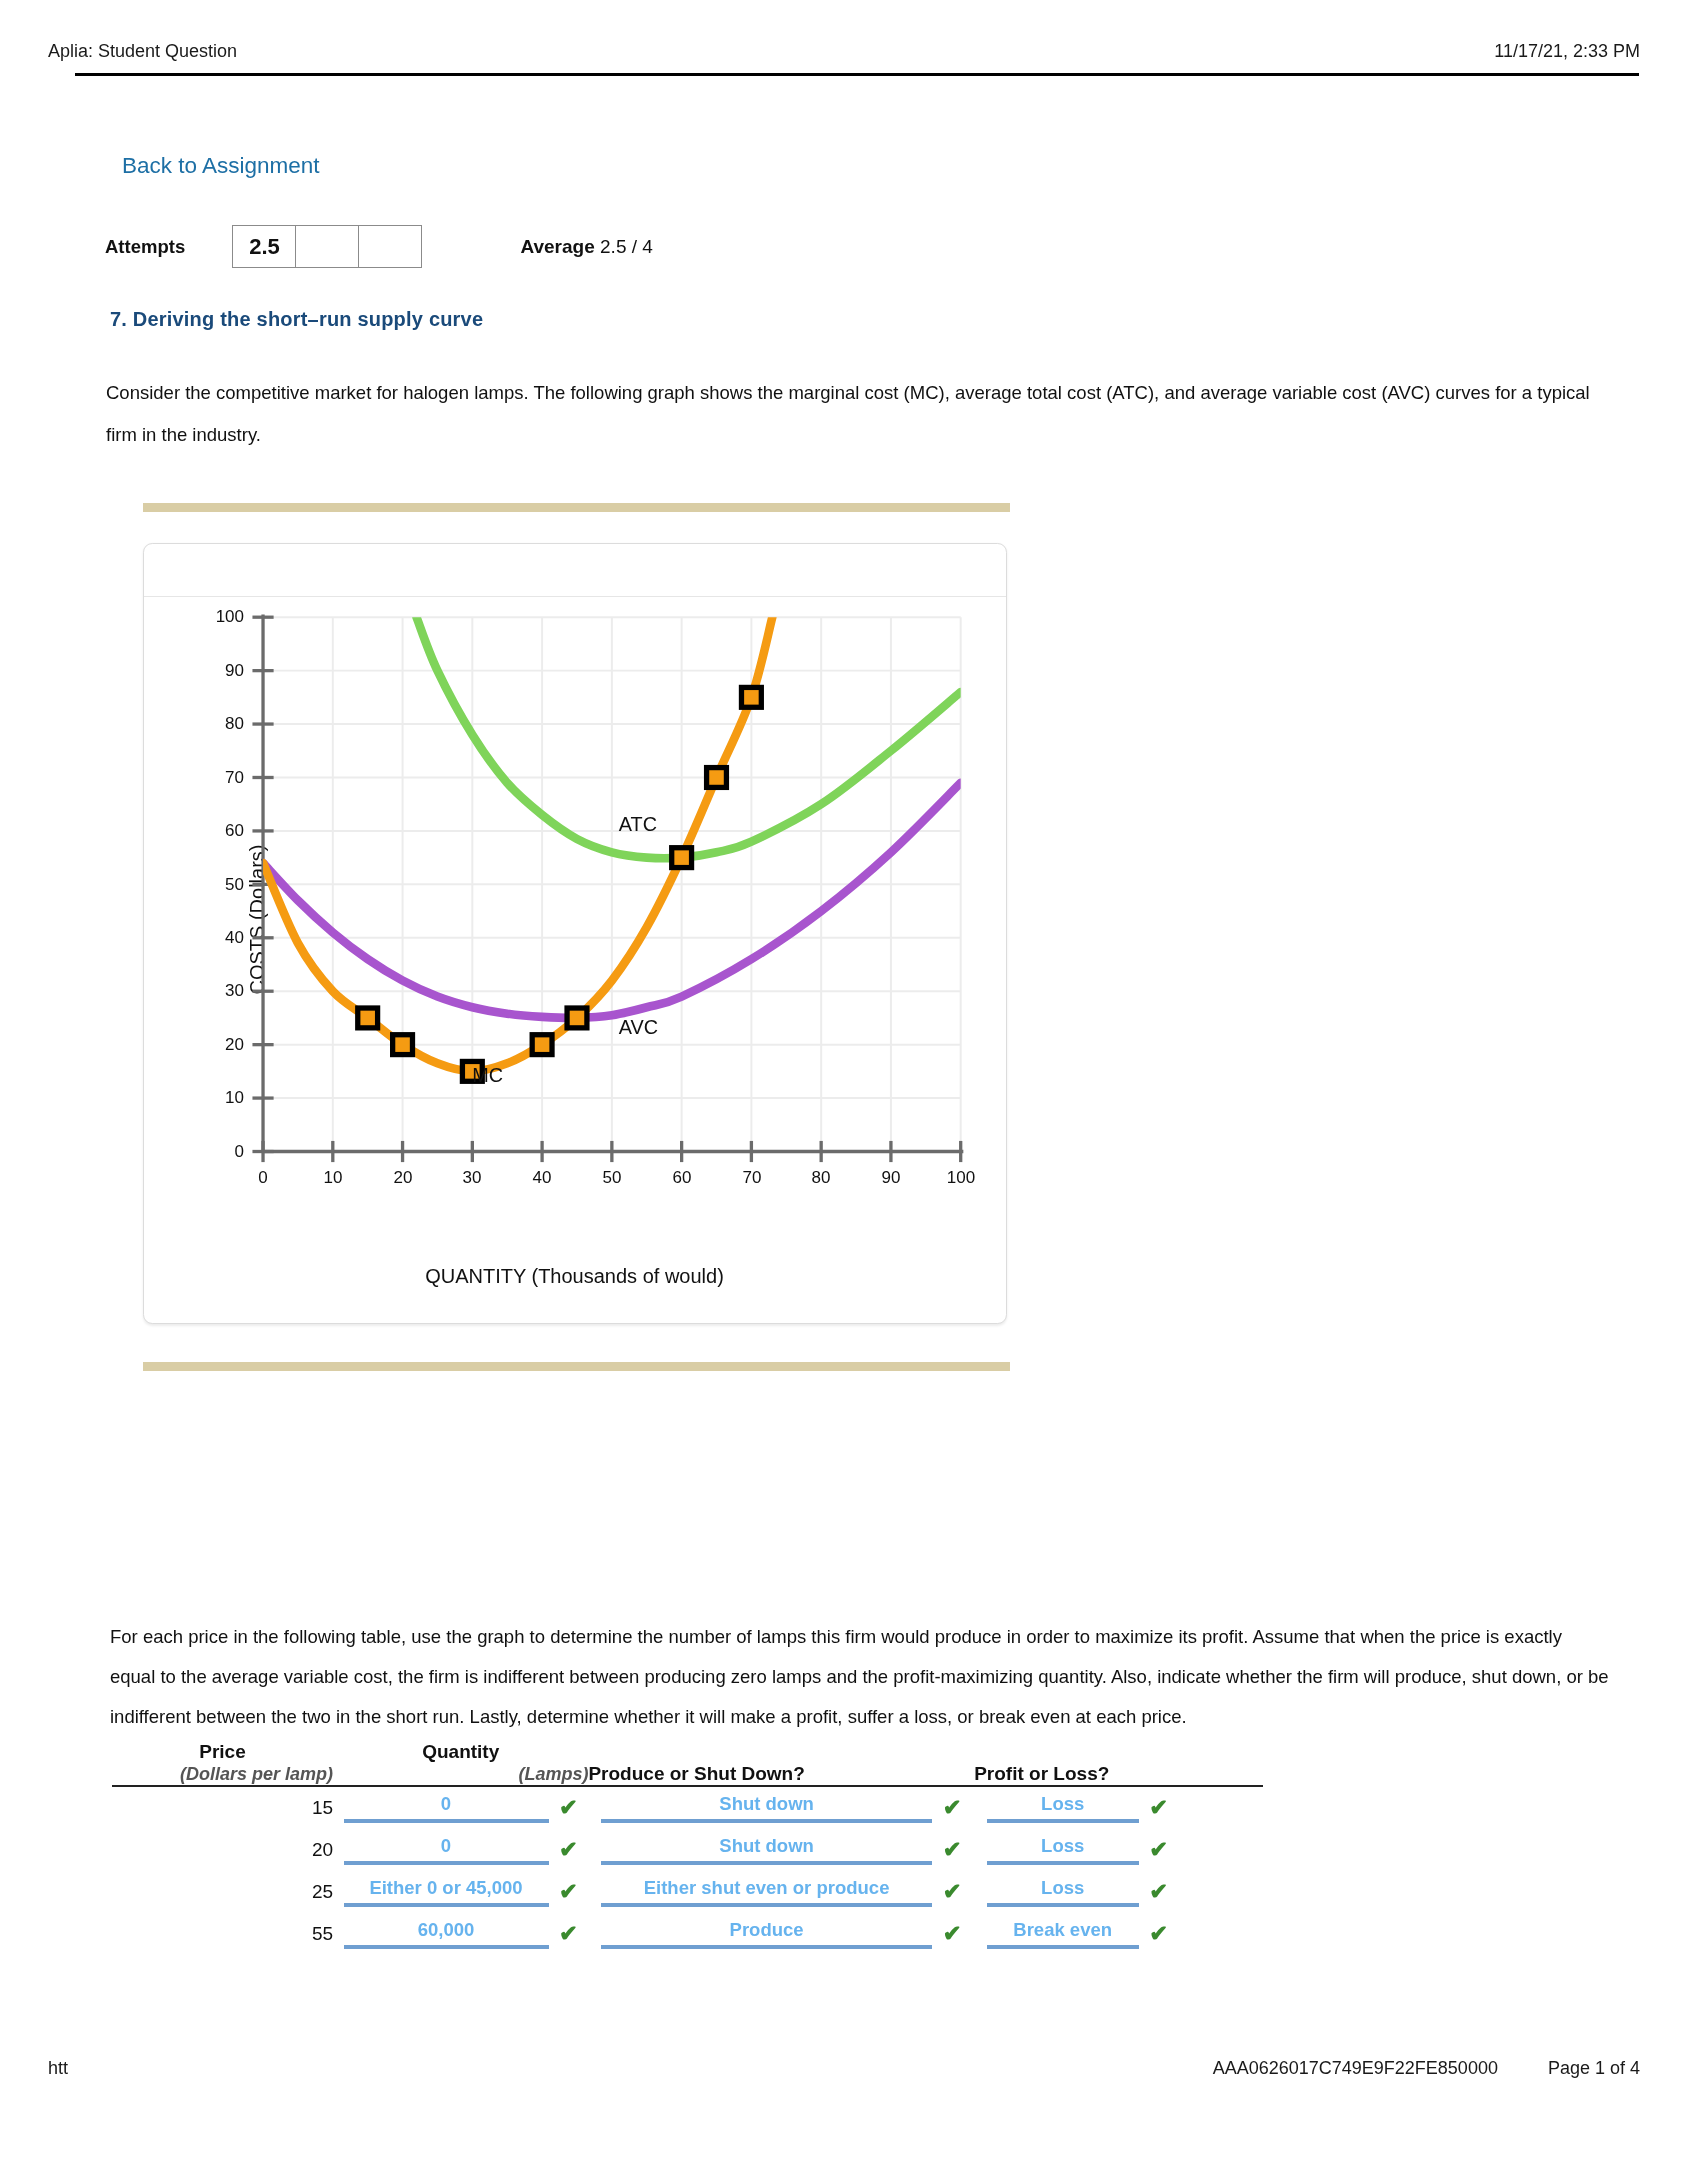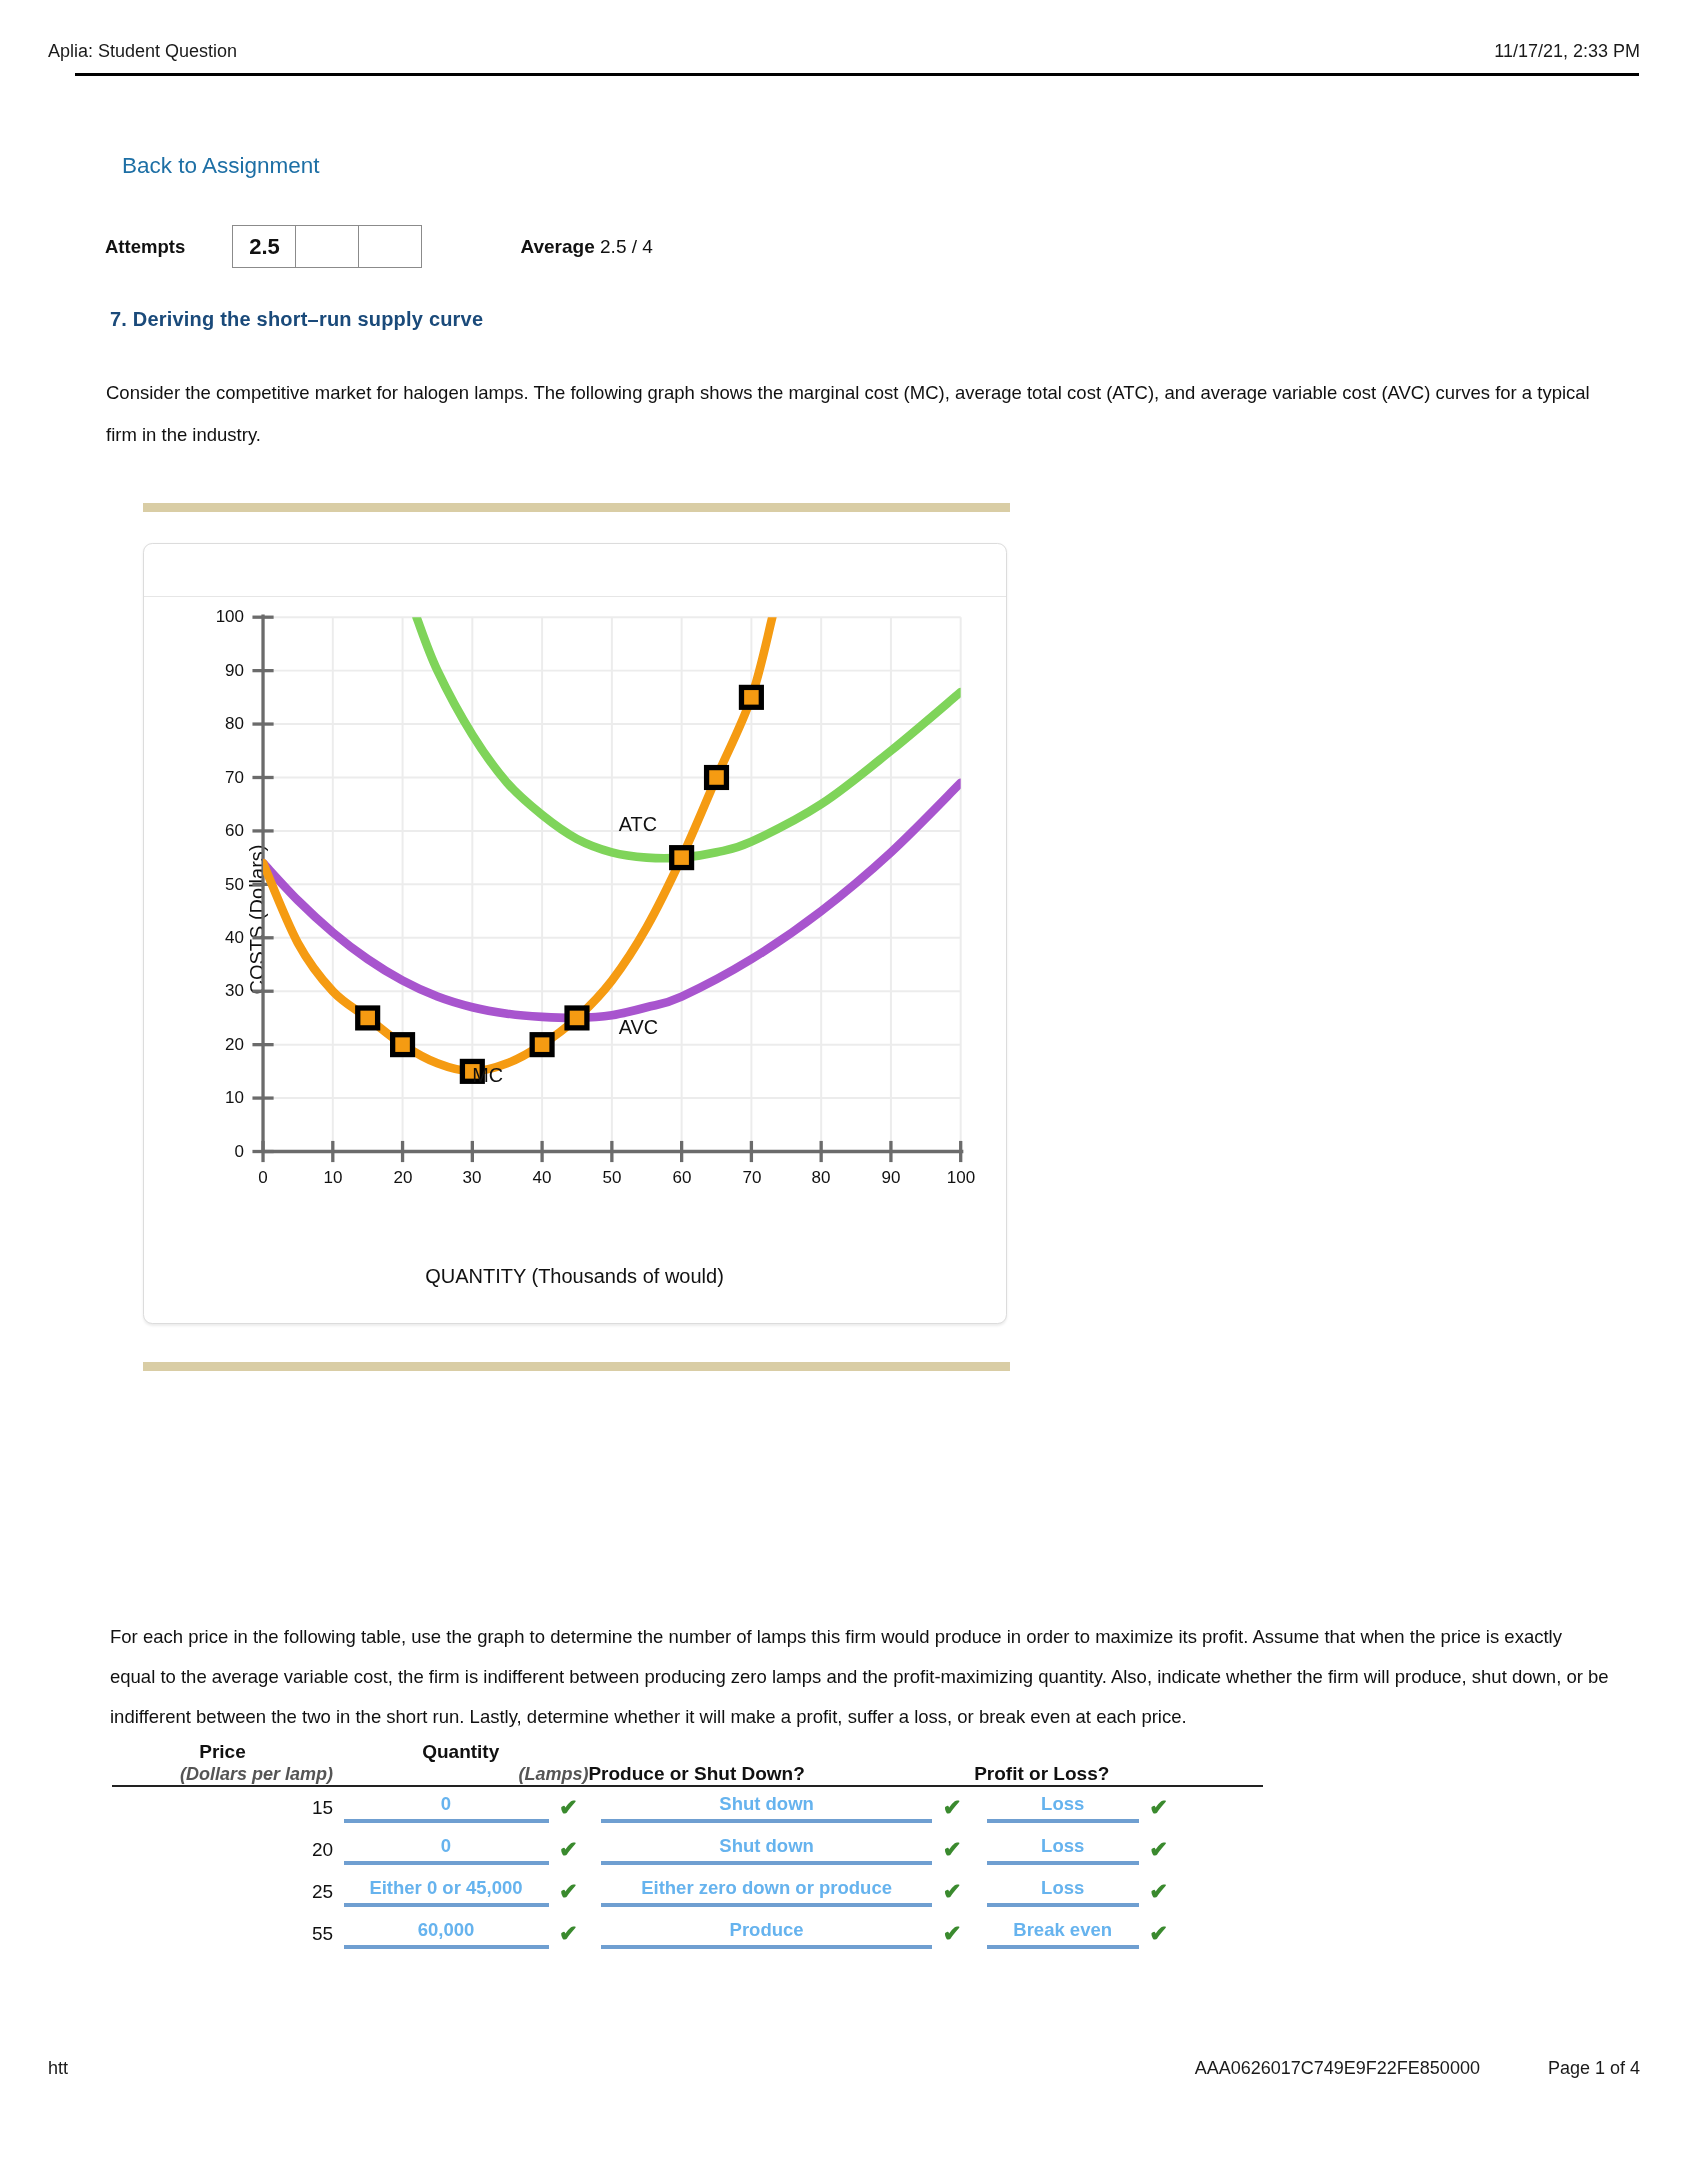--- a/index.html
+++ b/index.html
@@ -147,21 +147,21 @@
     color:#3a8a2e; font-size:22.5px; font-weight:bold;
     margin-left:10.6px; line-height:1;
   }
 
   
   #footer {
     position:absolute; left:48px; top:2058px; width:1592px;
     display:flex; justify-content:space-between; align-items:baseline;
     font-size:18px; color:#1a1a1a;
   }
-  #footer-right { display:flex; gap:68px; }
+  #footer-right { display:flex; gap:50px; }
 </style>
 </head>
 <body>
 
 <div id="print-header">
   <span>Aplia: Student Question</span>
   <span>11/17/21, 2:33 PM</span>
 </div>
 <div id="header-rule"></div>
 
@@ -349,21 +349,21 @@
       <tr>
         <td class="cell-price">25</td>
         <td class="answer-cell">
           <div class="answer-inner">
             <div class="answer-field w-qty">Either 0 or 45,000</div>
             <span class="check">✔</span>
           </div>
         </td>
         <td class="answer-cell">
           <div class="answer-inner">
-            <div class="answer-field w-prod">Either zero down or produce</div>
+            <div class="answer-field w-prod">Either shut even or produce</div>
             <span class="check">✔</span>
           </div>
         </td>
         <td class="answer-cell">
           <div class="answer-inner">
             <div class="answer-field w-pl">Loss</div>
             <span class="check">✔</span>
           </div>
         </td>
         <td></td>

